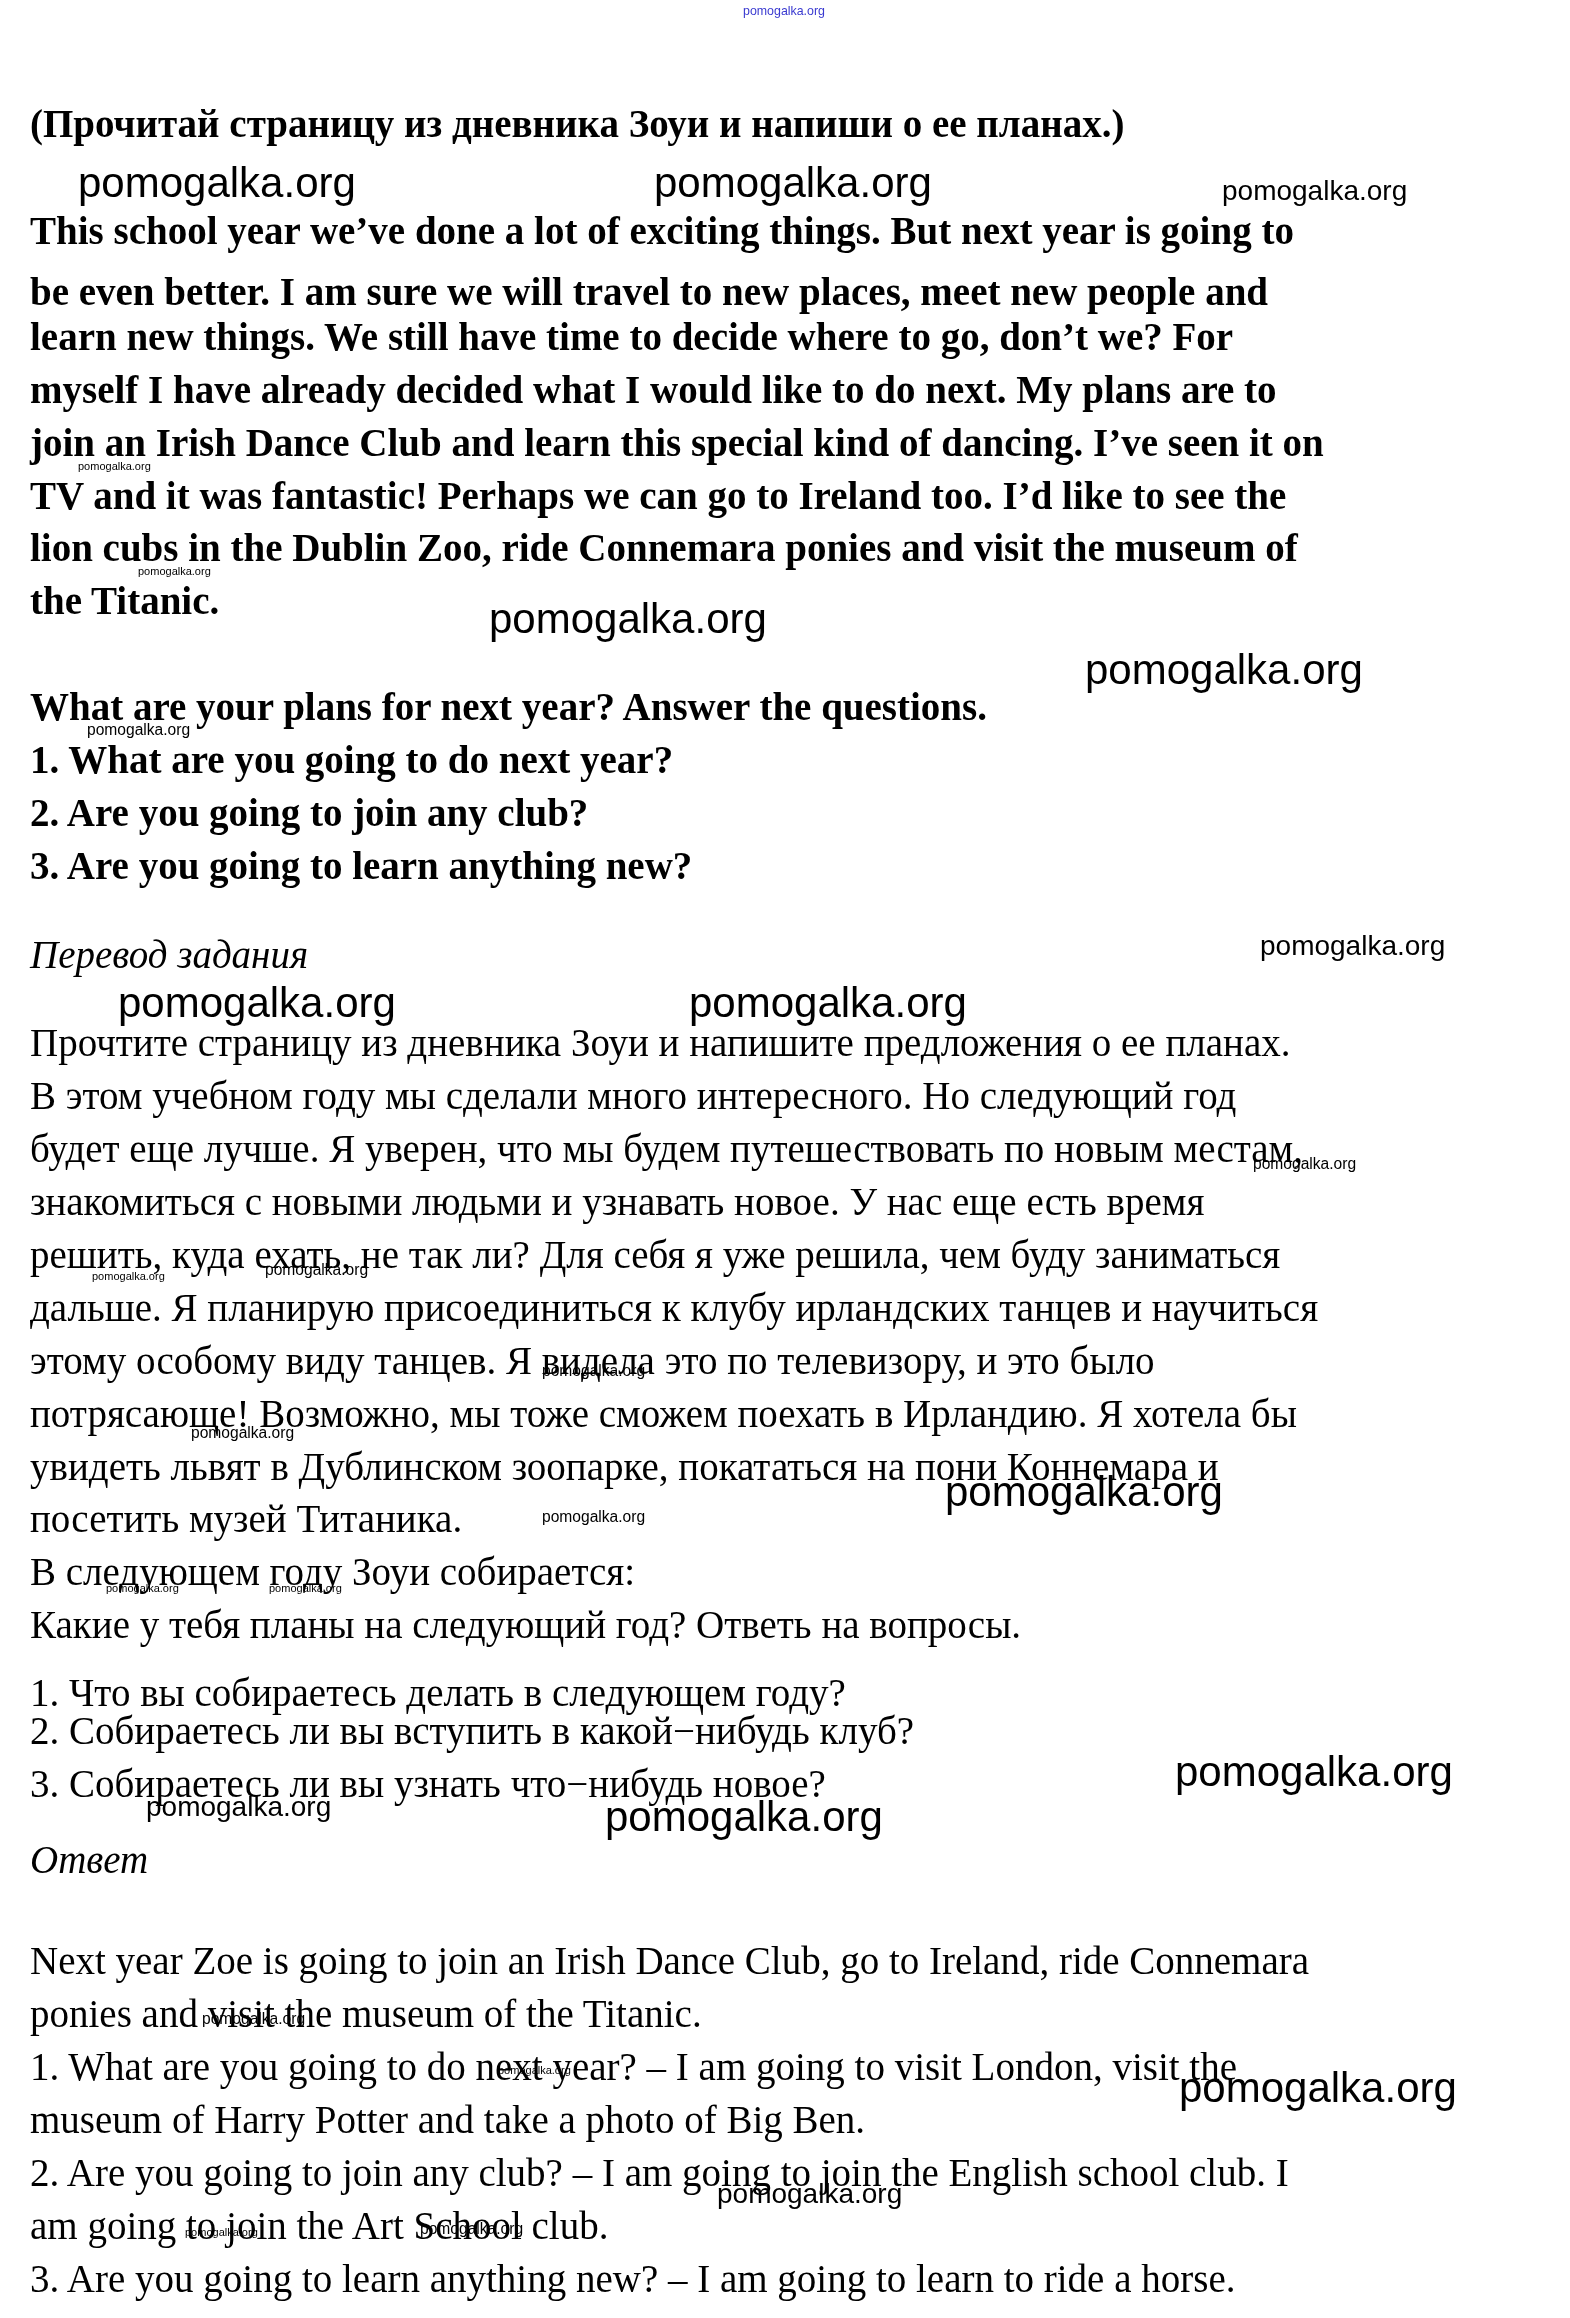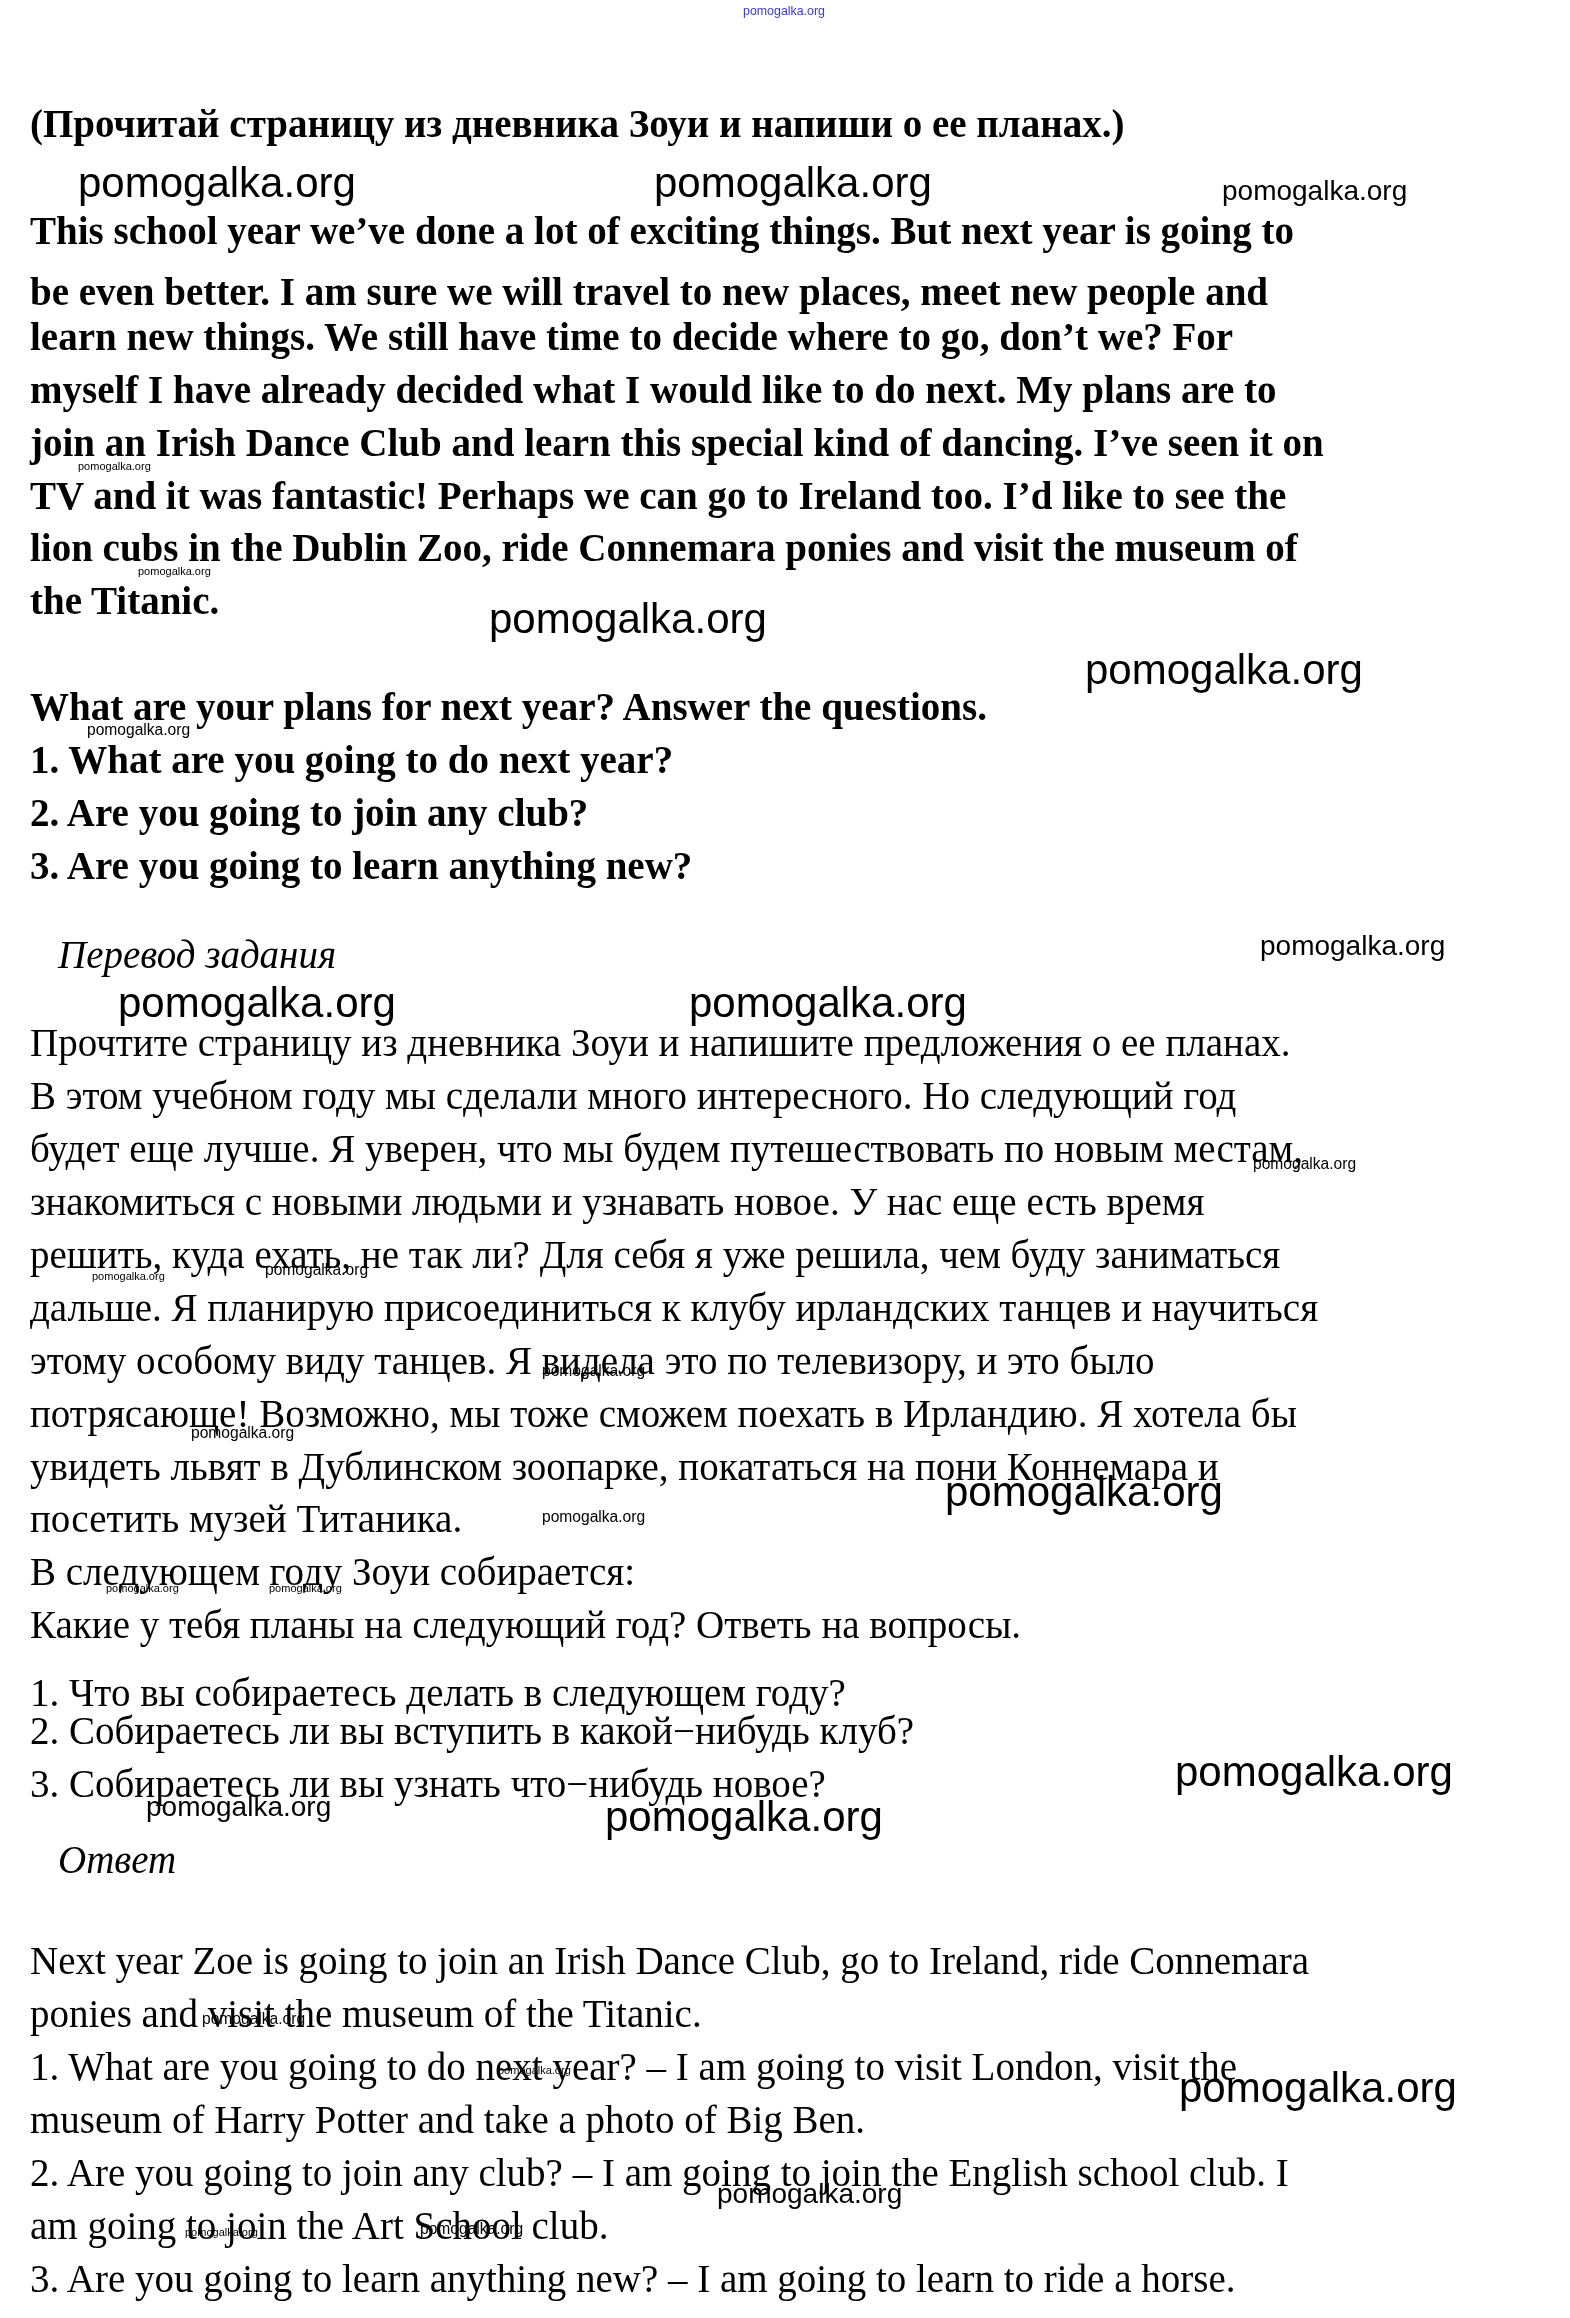--- a/index.html
+++ b/index.html
@@ -1,21 +1,21 @@
 <!DOCTYPE html>
 <html style="font-size:12.4px"><head>
 <meta charset="utf-8">
 <style>
   html, body { margin: 0; padding: 0; background: #ffffff; }
   body { width: 1571px; height: 2319px; position: relative; overflow: hidden;
          font-family: "Liberation Serif", "DejaVu Serif", serif; color: #000; }
   .page { position: absolute; left: 0; top: 0; width: 1571px; height: 2319px; }
   .line { position: absolute; left: 30px; white-space: nowrap; font-size: 39px; line-height: 47px; }
   .bold { font-weight: bold; }
-  .italic { font-style: italic; margin-left: 28px; }
+  .italic { font-style: italic; }
   .wm { position: absolute; font-family: "Liberation Sans", "DejaVu Sans", sans-serif; color: #000; white-space: nowrap; line-height: 1; }
   .wm-xl { font-size: 42px; }
   .wm-md { font-size: 28px; }
   .wm-sm { font-size: 15.6px; }
   .wm-xs { font-size: 11px; }
   .wm-top { font-size: 12.4px; color: #3a3ad0; }
 </style>
 </head>
 <body>
 

